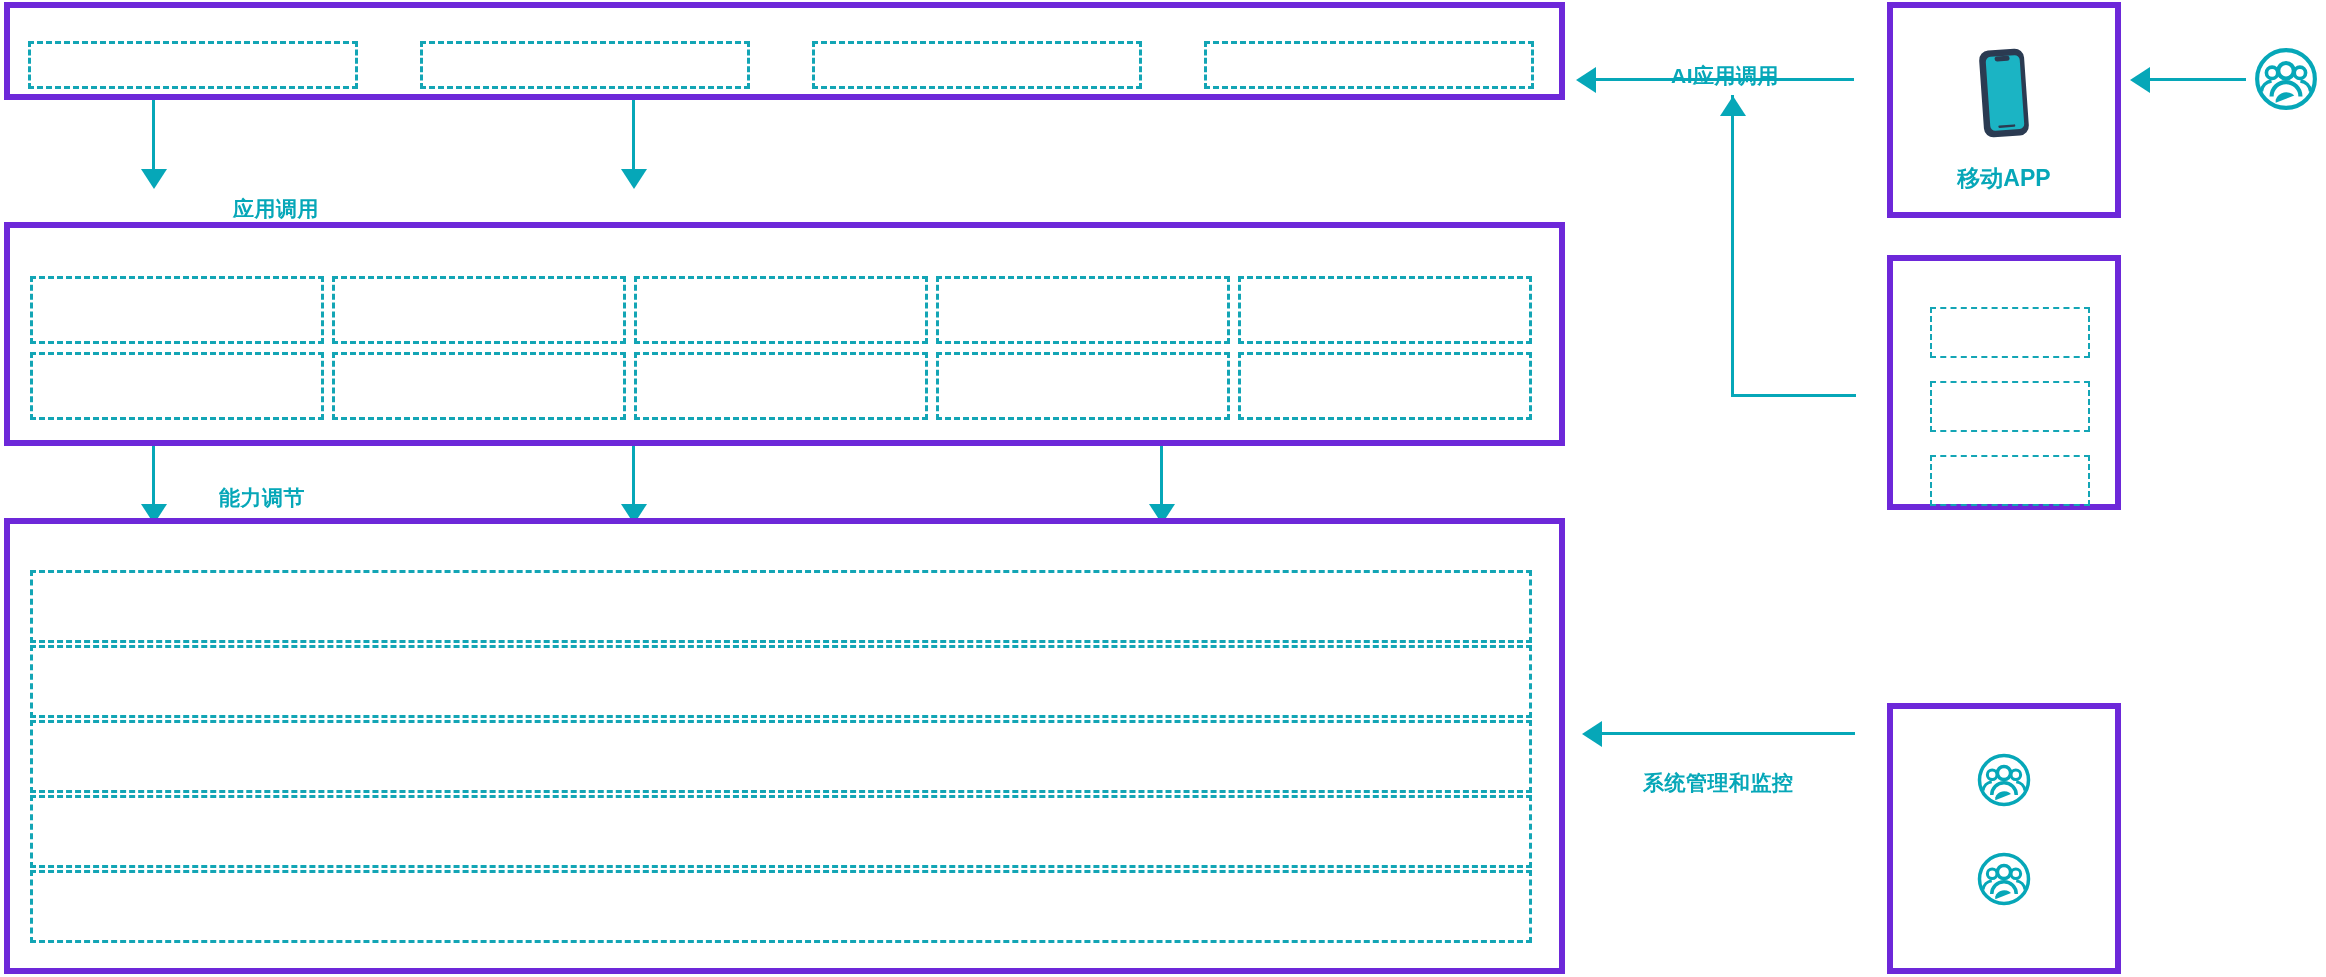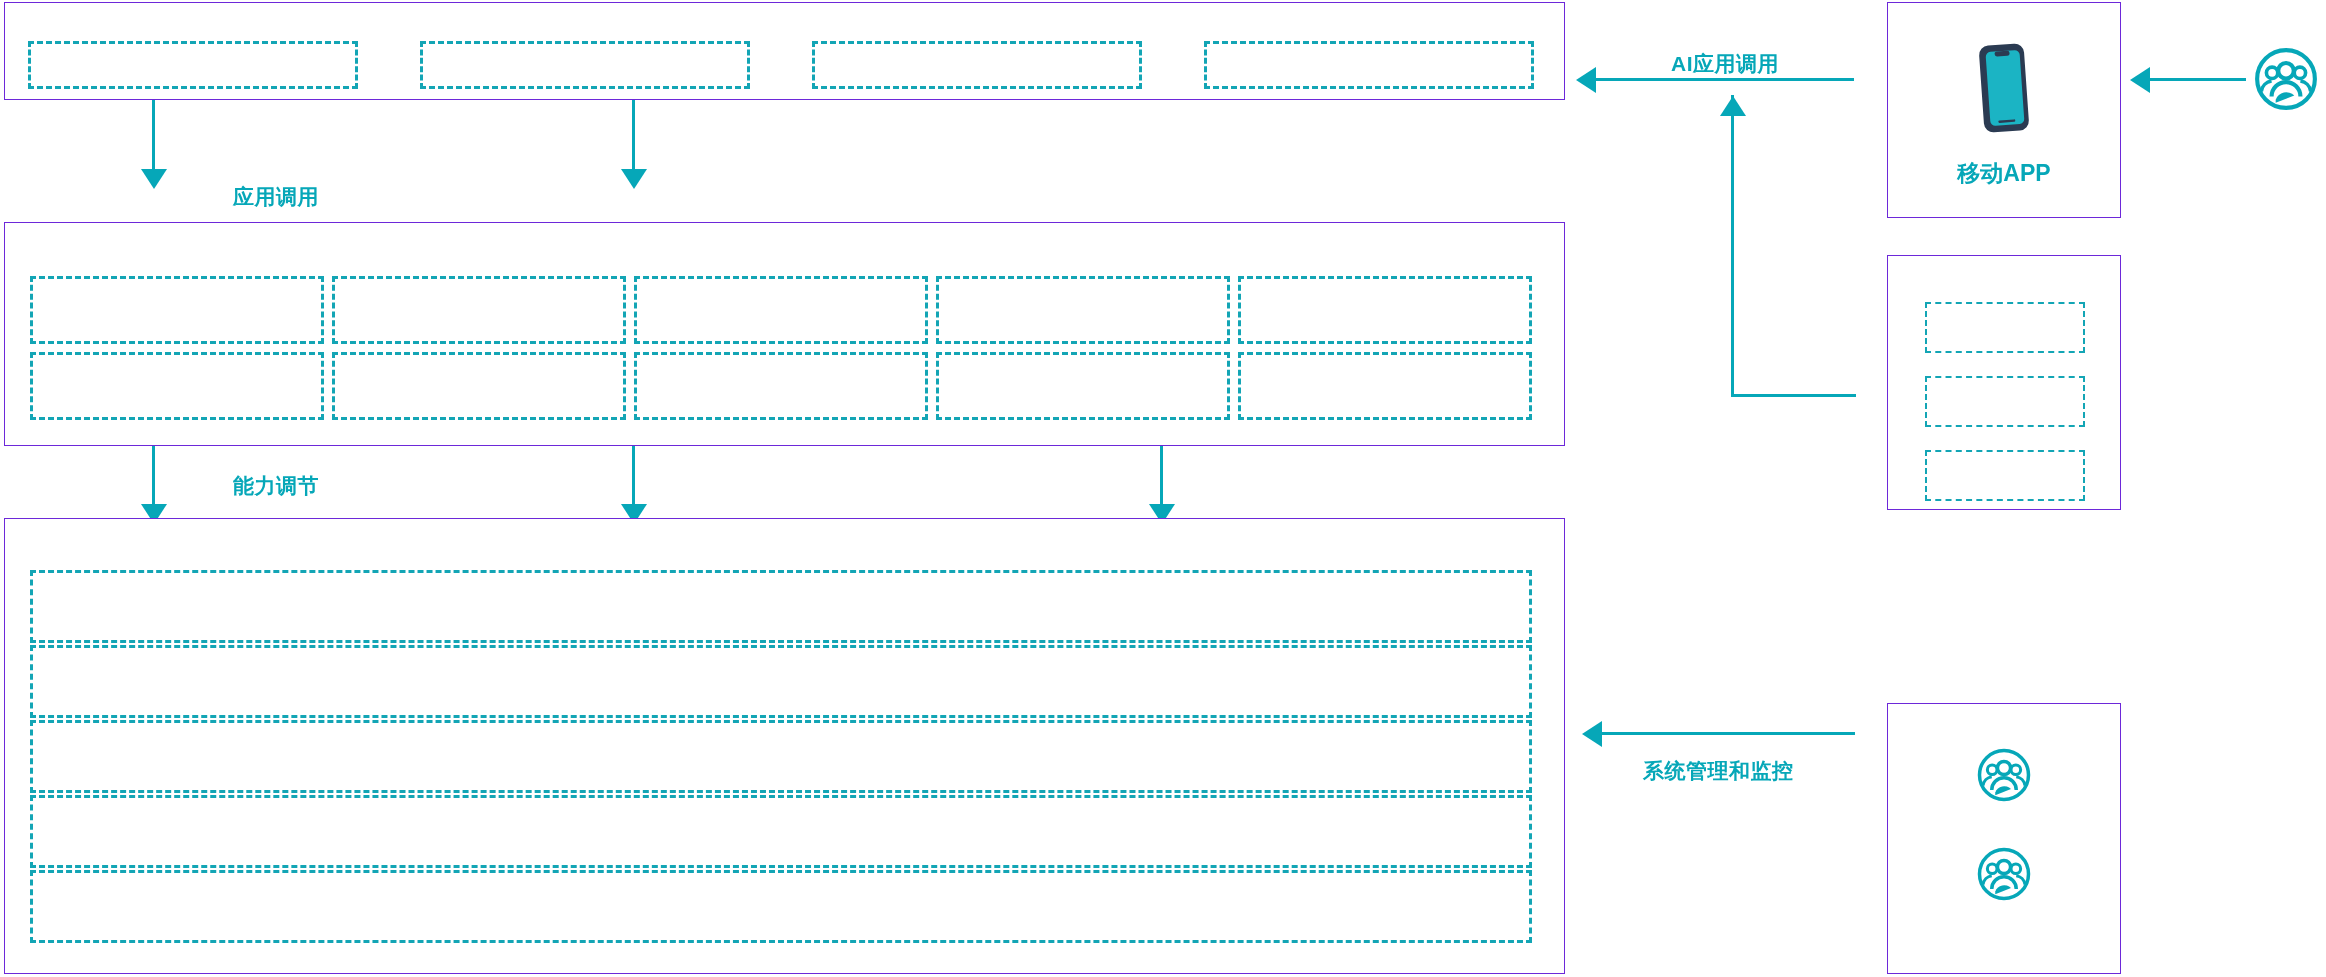--- a/index.html
+++ b/index.html
@@ -13,21 +13,21 @@
   #stage {
     position: relative;
     width: 2326px;
     height: 977px;
     background: #ffffff;
   }
 
   
   .panel {
     position: absolute;
-    border: 1px solid #6d28d9;
+    border: 6px solid #6d28d9;
     background: #ffffff;
   }
 
   
   .dbox {
     position: absolute;
     border: 3px dashed #13A5B5;
     background: transparent;
   }
   .dbox.fine { border-width: 2px; }
@@ -65,20 +65,21 @@
     border-right: 20px solid #06A7B8;
   }
 
   .arrow-label {
     position: absolute;
     color: #06A7B8;
     font-size: 21px;
     font-weight: bold;
     white-space: nowrap;
     letter-spacing: 0.5px;
+    margin-top: 12px;
   }
 
   .box-label {
     position: absolute;
     color: #06A7B8;
     font-size: 23px;
     font-weight: bold;
     white-space: nowrap;
     text-align: center;
     width: 100%;
@@ -118,21 +119,21 @@
   <div class="dbox" style="left:634px; top:352px; width:294px; height:68px;"></div>
   <div class="dbox" style="left:936px; top:352px; width:294px; height:68px;"></div>
   <div class="dbox" style="left:1238px; top:352px; width:294px; height:68px;"></div>
 
   <div class="vline" style="left:152px; top:446px; width:3px; height:61px;"></div>
   <div class="arrow-down" style="left:141px; top:504px;"></div>
   <div class="vline" style="left:632px; top:446px; width:3px; height:61px;"></div>
   <div class="arrow-down" style="left:621px; top:504px;"></div>
   <div class="vline" style="left:1160px; top:446px; width:3px; height:61px;"></div>
   <div class="arrow-down" style="left:1149px; top:504px;"></div>
-  <div class="arrow-label" style="left:233px; top:472px;">能力调节</div>
+  <div class="arrow-label" style="left:219px; top:472px;">能力调节</div>
 
   <div class="panel" style="left:4px; top:518px; width:1561px; height:456px;"></div>
 
   <div class="dbox" style="left:30px; top:570px; width:1502px; height:73px;"></div>
   <div class="dbox" style="left:30px; top:645px; width:1502px; height:73px;"></div>
   <div class="dbox" style="left:30px; top:720px; width:1502px; height:73px;"></div>
   <div class="dbox" style="left:30px; top:795px; width:1502px; height:73px;"></div>
   <div class="dbox" style="left:30px; top:870px; width:1502px; height:73px;"></div>
 
   <div class="hline" style="left:1594px; top:78px; width:260px; height:3px;"></div>

